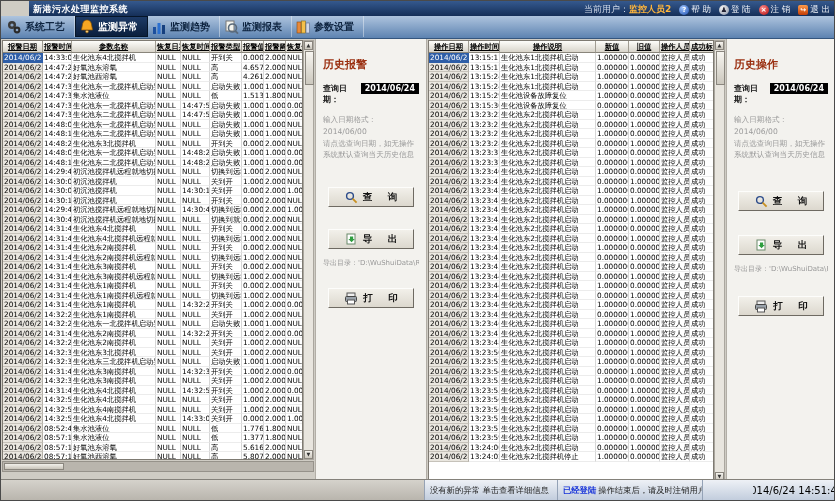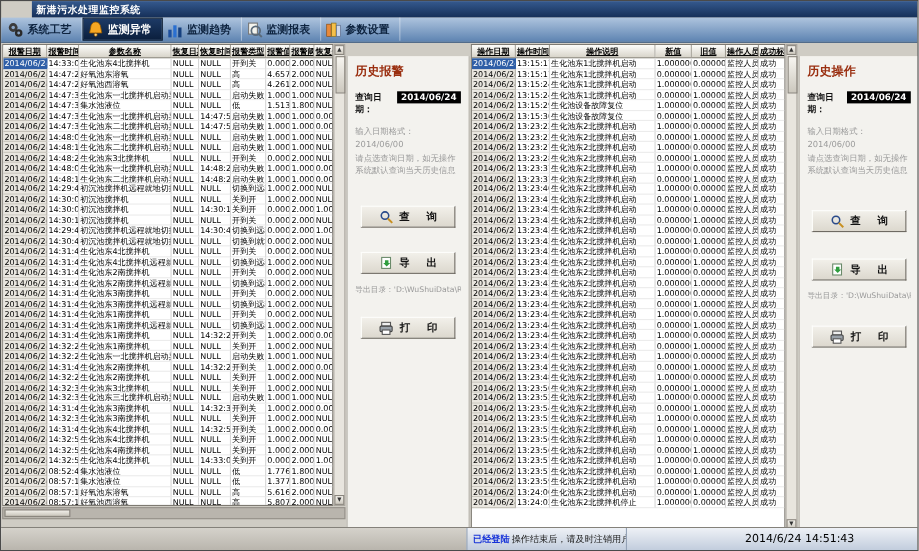--- a/index.html
+++ b/index.html
@@ -53,22 +53,22 @@
   #alarm-vscroll{left:302px;top:1px;height:420px;}
   #ops-vscroll{left:713px;top:1px;height:442px;}
   .sc-arrow{width:9px;height:9px;background:linear-gradient(#f7f5f0,#ccc8be);border:1px solid #8a867e;
     font-size:5px;line-height:7px;text-align:center;color:#333;flex:none;}
   .sc-thumb{position:absolute;left:1px;top:10px;width:9px;height:34px;background:linear-gradient(#f7f5f0,#ccc8be);
     border:1px solid #8a867e;}
   .hscroll{position:absolute;left:1px;top:422px;width:312px;height:11px;background:#b9b5ad;
     border:1px solid #96928a;}
   .hs-thumb{position:absolute;left:1px;top:1px;width:60px;height:7px;background:linear-gradient(#f2f0ea,#c8c4ba);border:1px solid #8a867e;}
   
-  .panel{position:absolute;top:12px;height:100%;background:#f3f2ee;border-left:1px solid #b2aea6;
-    border-right:1px solid #b2aea6;padding:4px 7px;}
+  .panel{position:absolute;top:0;height:100%;background:#f3f2ee;border-left:1px solid #b2aea6;
+    border-right:1px solid #b2aea6;padding:16px 7px;}
   #alarm-panel{left:314px;width:112px;}
   #op-panel{left:725px;width:110px;}
   .panel-title{color:#9a2f10;font-weight:bold;font-size:11px;margin:2px 0 11px 0;}
   .query-row{display:flex;align-items:flex-start;gap:3px;font-size:8px;font-weight:bold;color:#111;}
   .date-box{background:#000;color:#fff;padding:1px 4px;font-size:8px;font-weight:bold;}
   .hints{margin-top:9px;color:#9a9a9a;font-size:7.6px;line-height:1.55;}
   .pbtn{display:flex;align-items:center;justify-content:center;gap:5px;width:86px;height:20px;
     margin:15px auto 0;background:linear-gradient(#f2f0ea,#dcd8ce);border:1px solid;
     border-color:#fdfdfb #6e6a62 #6e6a62 #fdfdfb;font-size:9.5px;font-weight:bold;color:#111;}
   .pbtn .lbl{letter-spacing:6px;margin-right:-6px;}
@@ -84,20 +84,39 @@
   .sb-time{flex:1;justify-content:center;font-size:10px;color:#000;}
   .blue{color:#1430d8;font-weight:bold;margin-right:2px;}
 </style>
 </head>
 <body>
 
 <div class="window">
 
   <div class="titlebar">
     <span class="title">新港污水处理监控系统</span>
+    <div class="tb-right">
+      <span class="user"><span>当前用户：</span><b>监控人员2</b></span>
+      <span class="tb-btn">
+          <span class="mini-ic ic-help">?</span>
+          <span>帮 助</span>
+        </span>
+      <span class="tb-btn">
+          <span class="mini-ic ic-login">♟</span>
+          <span>登 陆</span>
+        </span>
+      <span class="tb-btn">
+          <span class="mini-ic ic-logout">×</span>
+          <span>注 销</span>
+        </span>
+      <span class="tb-btn">
+          <span class="mini-ic ic-exit">↪</span>
+          <span>退 出</span>
+        </span>
+    </div>
   </div>
 
   <div class="toolbar">
     <div class="tool-btn">
       <svg width="16" height="16" viewBox="0 0 16 16">
           <circle cx="6" cy="6" r="4" fill="#3a3a3a"></circle>
           <circle cx="6" cy="6" r="1.6" fill="#8aa4c4"></circle>
           <circle cx="11" cy="11" r="3.4" fill="#2a2a2a"></circle>
           <circle cx="11" cy="11" r="1.3" fill="#8aa4c4"></circle>
         </svg>
@@ -1105,20 +1124,23 @@
             <rect x="1.5" y="4.5" width="11" height="5" rx="1" fill="#9aa2aa" stroke="#444"></rect>
             <rect x="3.5" y="8" width="7" height="4" fill="#fff" stroke="#555"></rect>
           </svg>
         <span class="lbl">打 印</span>
       </div>
     </div>
   </div>
 
   <div class="statusbar">
     <div class="sb-spacer"></div>
+    <div class="sb-seg sb-alarm">
+        <span>没有新的异常 单击查看详细信息</span>
+      </div>
     <div class="sb-seg sb-login">
         <span class="blue">已经登陆</span>
         <span>操作结束后，请及时注销用户。</span>
       </div>
     <div class="sb-seg sb-comm">
         <span>系统通信</span>
       </div>
     <div class="sb-seg sb-time" style="border-right:none;">
         <span>2014/6/24 14:51:43</span>
       </div>

